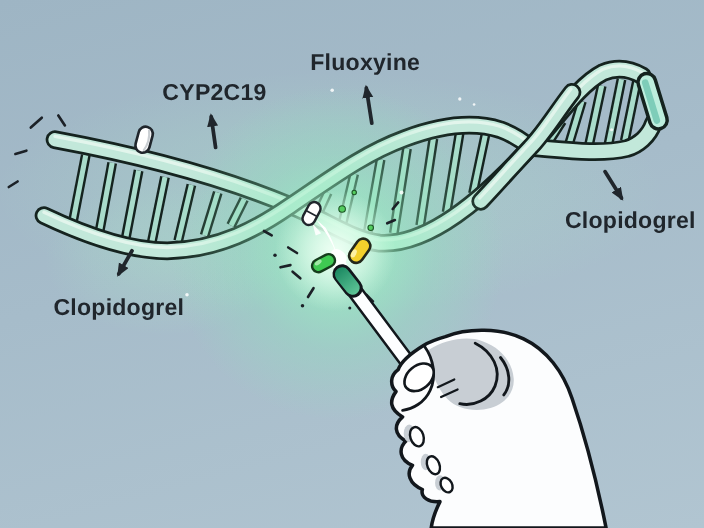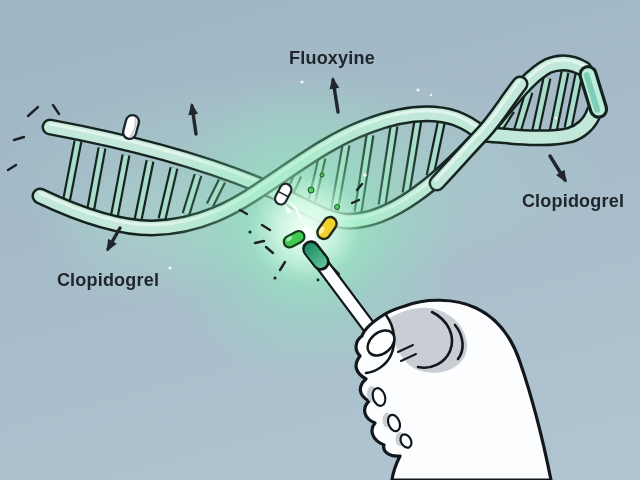--- a/index.html
+++ b/index.html
@@ -4,21 +4,21 @@
 <style>
   html,body{margin:0;padding:0;background:#7f93a0;}
   #stage{
     position:relative;width:640px;height:480px;overflow:hidden;
     font-family:"Liberation Sans","DejaVu Sans",sans-serif;
     background:linear-gradient(165deg,#9eb5c4 0%,#a6bcca 45%,#b1c5d1 100%);
   }
   #stage svg{position:absolute;left:0;top:0;}
   .label{
     position:absolute;transform:translate(-50%,-50%);
-    font-weight:700;font-size:18px;letter-spacing:.2px;color:#20262c;
+    font-weight:700;font-size:21px;letter-spacing:.2px;color:#20262c;
     white-space:nowrap;user-select:none;
   }
 </style>
 </head>
 <body>
 
 <div id="stage">
 <svg width="640" height="480" viewBox="0 0 640 480">
   <defs>
     <radialGradient id="haloAll" cx="0.5" cy="0.5" r="0.5">
@@ -216,16 +216,17 @@
   </g>
 
   <g stroke="#20262c" stroke-width="3.4" stroke-linecap="round" fill="none">
     <path d="M196,134 L192,106" marker-end="url(#ah)"></path>
     <path d="M338,112 L333,80" marker-end="url(#ah)"></path>
     <path d="M550,156 L565,180" marker-end="url(#ah)"></path>
     <path d="M120,228 L108,249" marker-end="url(#ah)"></path>
   </g>
 </svg>
 
+  <div class="label" style="left:195px;top:85px">CYP2C19</div>
   <div class="label" style="left:332px;top:58px">Fluoxyine</div>
   <div class="label" style="left:573px;top:201px">Clopidogrel</div>
   <div class="label" style="left:108px;top:280px">Clopidogrel</div>
 </div>
 
 </body></html>

